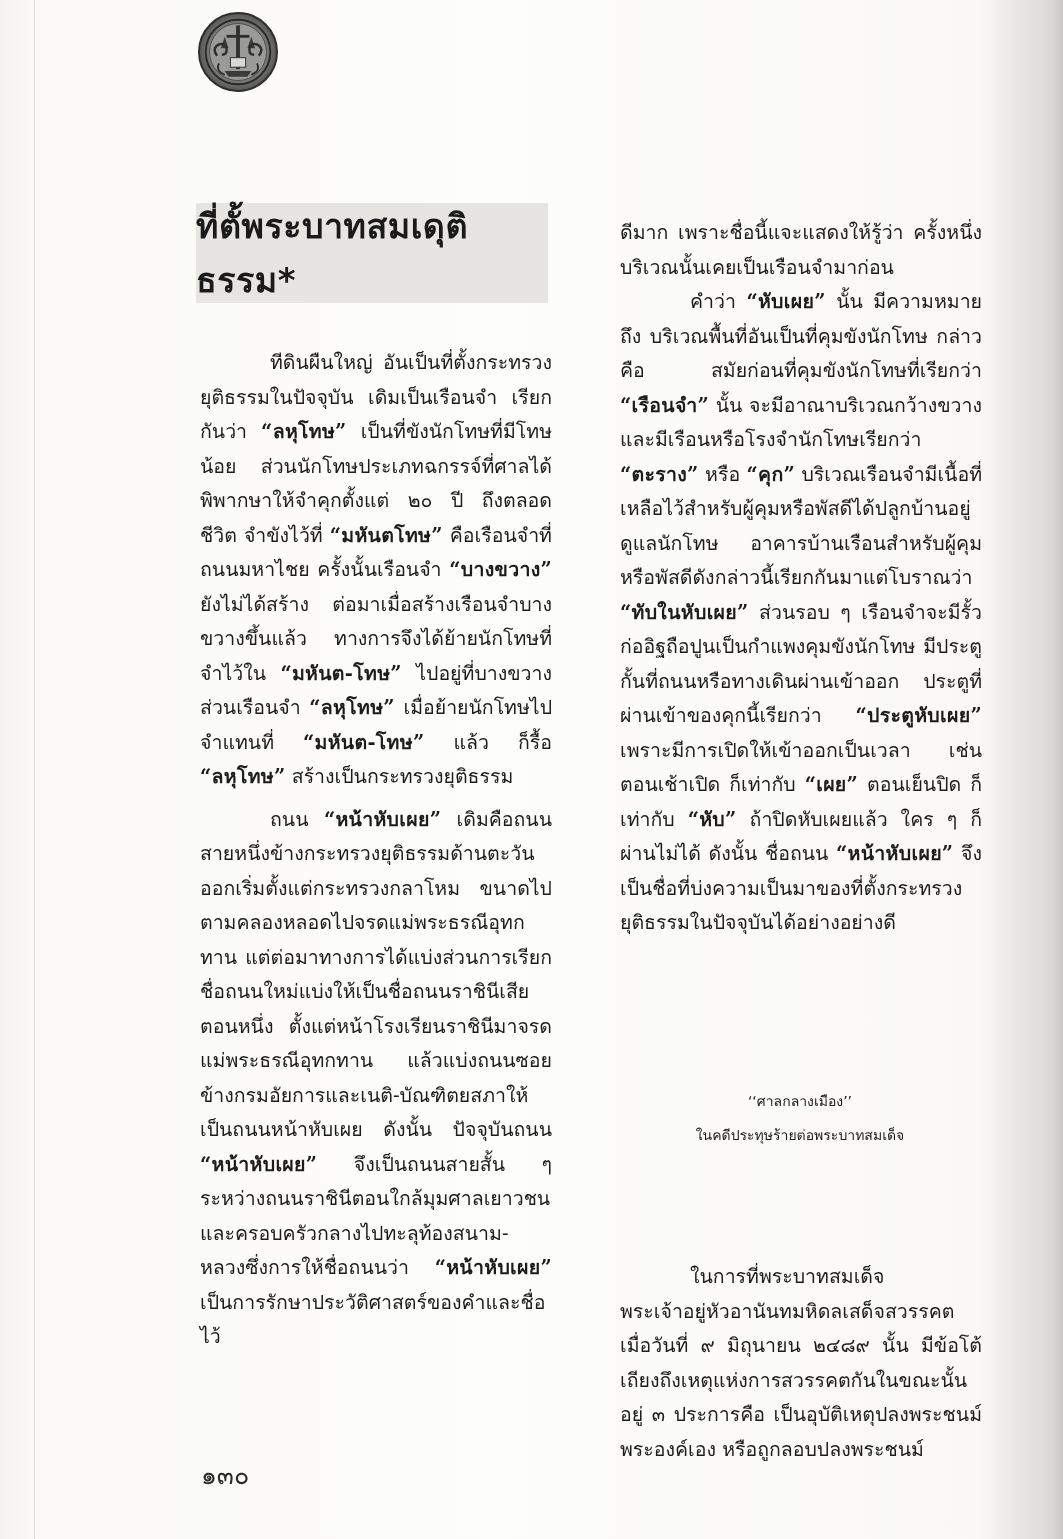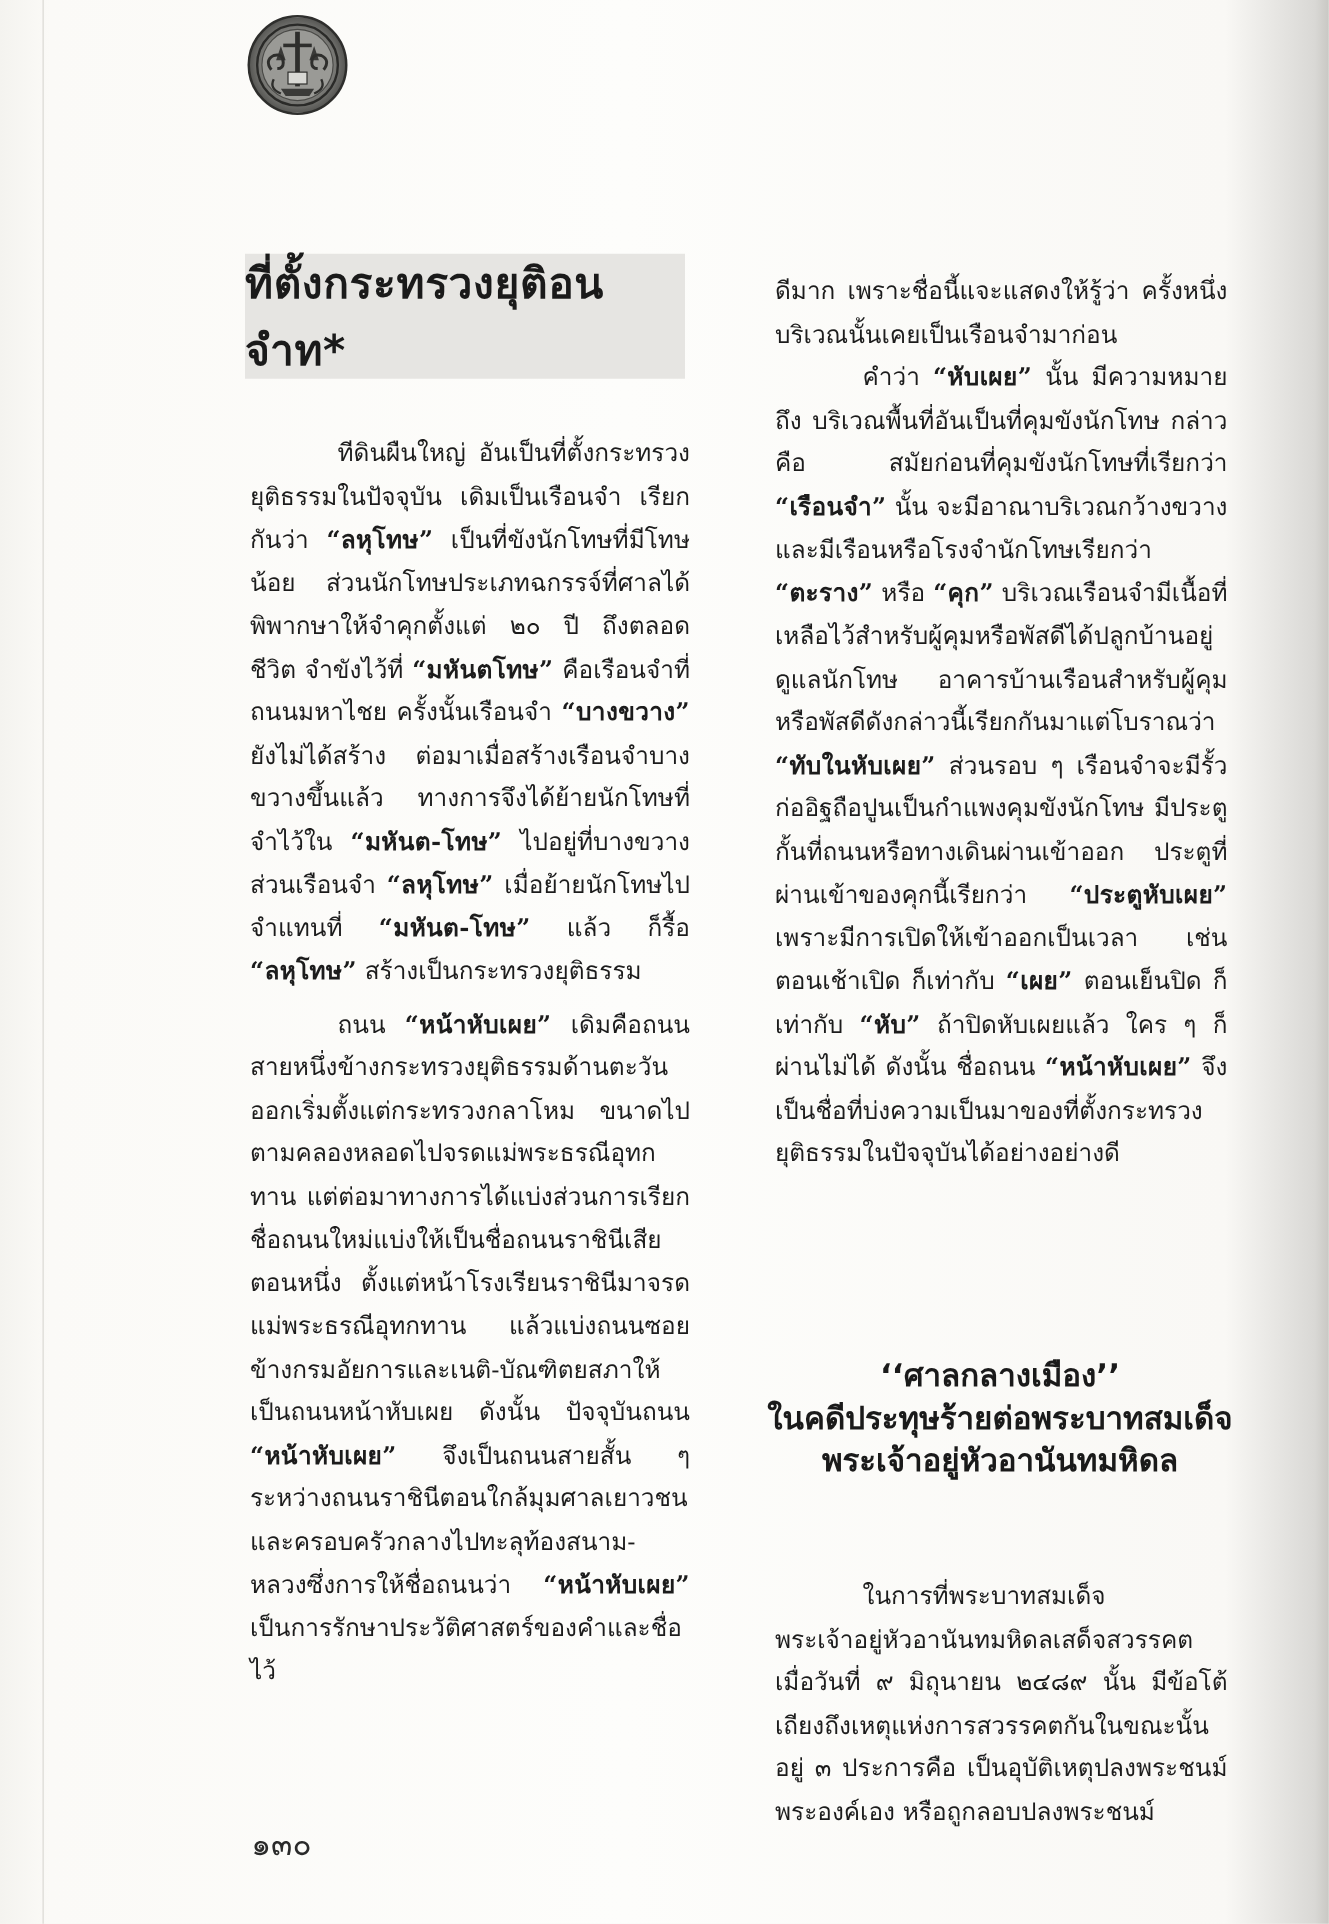--- a/index.html
+++ b/index.html
@@ -70,22 +70,22 @@
     .indent { text-indent: 70px; }
     .gap-sm { margin-top: 8px !important; }
     .q { font-weight: bold; letter-spacing: 0.3px; }
 
     .subhead {
       position: absolute;
       left: 600px; top: 1084px;
       width: 400px;
       text-align: center;
       font-family: "DejaVu Sans", "Liberation Sans", sans-serif;
-      font-weight: bold;
-      font-size: 25px;
+      font-weight: normal;
+      font-size: 14px;
       line-height: 34px;
       color: #1a1a1a;
     }
     .subhead div { margin: 0; }
 
     .col-right-2 { left: 620px; top: 1232px; width: 362px; }
 
     .page-number {
       position: absolute;
       left: 201px; top: 1455px;
@@ -111,21 +111,21 @@
       <path d="M18 44 q-6 -8 2 -12 q8 -2 8 6 q0 5 -5 5" fill="none" stroke="#2e2e2c" stroke-width="2.5"></path>
       <path d="M62 44 q6 -8 -2 -12 q-8 -2 -8 6 q0 5 5 5" fill="none" stroke="#2e2e2c" stroke-width="2.5"></path>
       <rect x="32" y="46" width="16" height="10" fill="#d8d8d4" stroke="#2e2e2c" stroke-width="1"></rect>
       <path d="M26 60 L54 60 L50 66 L30 66 Z" fill="#3a3a38"></path>
       <path d="M20 52 q-4 8 6 12" fill="none" stroke="#2e2e2c" stroke-width="2"></path>
       <path d="M60 52 q4 8 -6 12" fill="none" stroke="#2e2e2c" stroke-width="2"></path>
     </svg>
   </div>
 
   <div class="title-box">
-    <h1>ที่ตั้งกระทรวงยุติอนจำท*</h1>
+    <h1>ที่ตั้พระบาทสมเดุติธรรม*</h1>
   </div>
 
   <div class="column col-left">
     <p class="indent">
       <span>ทีดินผืนใหญ่ อันเป็นที่ตั้งกระทรวงยุติธรรมในปัจจุบัน เดิมเป็นเรือนจำ เรียกกันว่า </span><span class="q">“ลหุโทษ”</span><span> เป็นที่ขังนักโทษที่มีโทษน้อย ส่วนนักโทษประเภทฉกรรจ์ที่ศาลได้พิพากษาให้จำคุกตั้งแต่ ๒๐ ปี ถึงตลอดชีวิต จำขังไว้ที่ </span><span class="q">“มหันตโทษ”</span><span> คือเรือนจำที่ถนนมหาไชย ครั้งนั้นเรือนจำ </span><span class="q">“บางขวาง”</span><span> ยังไม่ได้สร้าง ต่อมาเมื่อสร้างเรือนจำบางขวางขึ้นแล้ว ทางการจึงได้ย้ายนักโทษที่จำไว้ใน </span><span class="q">“มหันต-โทษ”</span><span> ไปอยู่ที่บางขวาง ส่วนเรือนจำ </span><span class="q">“ลหุโทษ”</span><span> เมื่อย้ายนักโทษไปจำแทนที่ </span><span class="q">“มหันต-โทษ”</span><span> แล้ว ก็รื้อ </span><span class="q">“ลหุโทษ”</span><span> สร้างเป็นกระทรวงยุติธรรม</span>
     </p>
     <p class="indent gap-sm">
       <span>ถนน </span><span class="q">“หน้าหับเผย”</span><span> เดิมคือถนนสายหนึ่งข้างกระทรวงยุติธรรมด้านตะวันออกเริ่มตั้งแต่กระทรวงกลาโหม ขนาดไปตามคลองหลอดไปจรดแม่พระธรณีอุทกทาน แต่ต่อมาทางการได้แบ่งส่วนการเรียกชื่อถนนใหม่แบ่งให้เป็นชื่อถนนราชินีเสียตอนหนึ่ง ตั้งแต่หน้าโรงเรียนราชินีมาจรดแม่พระธรณีอุทกทาน แล้วแบ่งถนนซอยข้างกรมอัยการและเนติ-บัณฑิตยสภาให้เป็นถนนหน้าหับเผย ดังนั้น ปัจจุบันถนน </span><span class="q">“หน้าหับเผย”</span><span> จึงเป็นถนนสายสั้น ๆ ระหว่างถนนราชินีตอนใกล้มุมศาลเยาวชนและครอบครัวกลางไปทะลุท้องสนาม-หลวงซึ่งการให้ชื่อถนนว่า </span><span class="q">“หน้าหับเผย”</span><span> เป็นการรักษาประวัติศาสตร์ของคำและชื่อไว้</span>
     </p>
   </div>
@@ -135,21 +135,20 @@
       <span>ดีมาก เพราะชื่อนี้แจะแสดงให้รู้ว่า ครั้งหนึ่งบริเวณนั้นเคยเป็นเรือนจำมาก่อน</span>
     </p>
     <p class="indent">
       <span>คำว่า </span><span class="q">“หับเผย”</span><span> นั้น มีความหมายถึง บริเวณพื้นที่อันเป็นที่คุมขังนักโทษ กล่าวคือ สมัยก่อนที่คุมขังนักโทษที่เรียกว่า </span><span class="q">“เรือนจำ”</span><span> นั้น จะมีอาณาบริเวณกว้างขวาง และมีเรือนหรือโรงจำนักโทษเรียกว่า </span><span class="q">“ตะราง”</span><span> หรือ </span><span class="q">“คุก”</span><span> บริเวณเรือนจำมีเนื้อที่เหลือไว้สำหรับผู้คุมหรือพัสดีได้ปลูกบ้านอยู่ดูแลนักโทษ อาคารบ้านเรือนสำหรับผู้คุมหรือพัสดีดังกล่าวนี้เรียกกันมาแต่โบราณว่า </span><span class="q">“ทับในหับเผย”</span><span> ส่วนรอบ ๆ เรือนจำจะมีรั้วก่ออิฐถือปูนเป็นกำแพงคุมขังนักโทษ มีประตูกั้นที่ถนนหรือทางเดินผ่านเข้าออก ประตูที่ผ่านเข้าของคุกนี้เรียกว่า </span><span class="q">“ประตูหับเผย”</span><span> เพราะมีการเปิดให้เข้าออกเป็นเวลา เช่น ตอนเช้าเปิด ก็เท่ากับ </span><span class="q">“เผย”</span><span> ตอนเย็นปิด ก็เท่ากับ </span><span class="q">“หับ”</span><span> ถ้าปิดหับเผยแล้ว ใคร ๆ ก็ผ่านไม่ได้ ดังนั้น ชื่อถนน </span><span class="q">“หน้าหับเผย”</span><span> จึงเป็นชื่อที่บ่งความเป็นมาของที่ตั้งกระทรวงยุติธรรมในปัจจุบันได้อย่างอย่างดี</span>
     </p>
   </div>
 
   <div class="subhead">
     <div>‘‘ศาลกลางเมือง’’</div>
     <div>ในคดีประทุษร้ายต่อพระบาทสมเด็จ</div>
-    <div>พระเจ้าอยู่หัวอานันทมหิดล</div>
   </div>
 
   <div class="column col-right-2">
     <p class="indent">ในการที่พระบาทสมเด็จพระเจ้าอยู่หัวอานันทมหิดลเสด็จสวรรคตเมื่อวันที่ ๙ มิถุนายน ๒๔๘๙ นั้น มีข้อโต้เถียงถึงเหตุแห่งการสวรรคตกันในขณะนั้นอยู่ ๓ ประการคือ เป็นอุบัติเหตุปลงพระชนม์พระองค์เอง หรือถูกลอบปลงพระชนม์</p>
   </div>
 
   <div class="page-number">๑๓๐</div>
 </div>
 
 </body></html>

